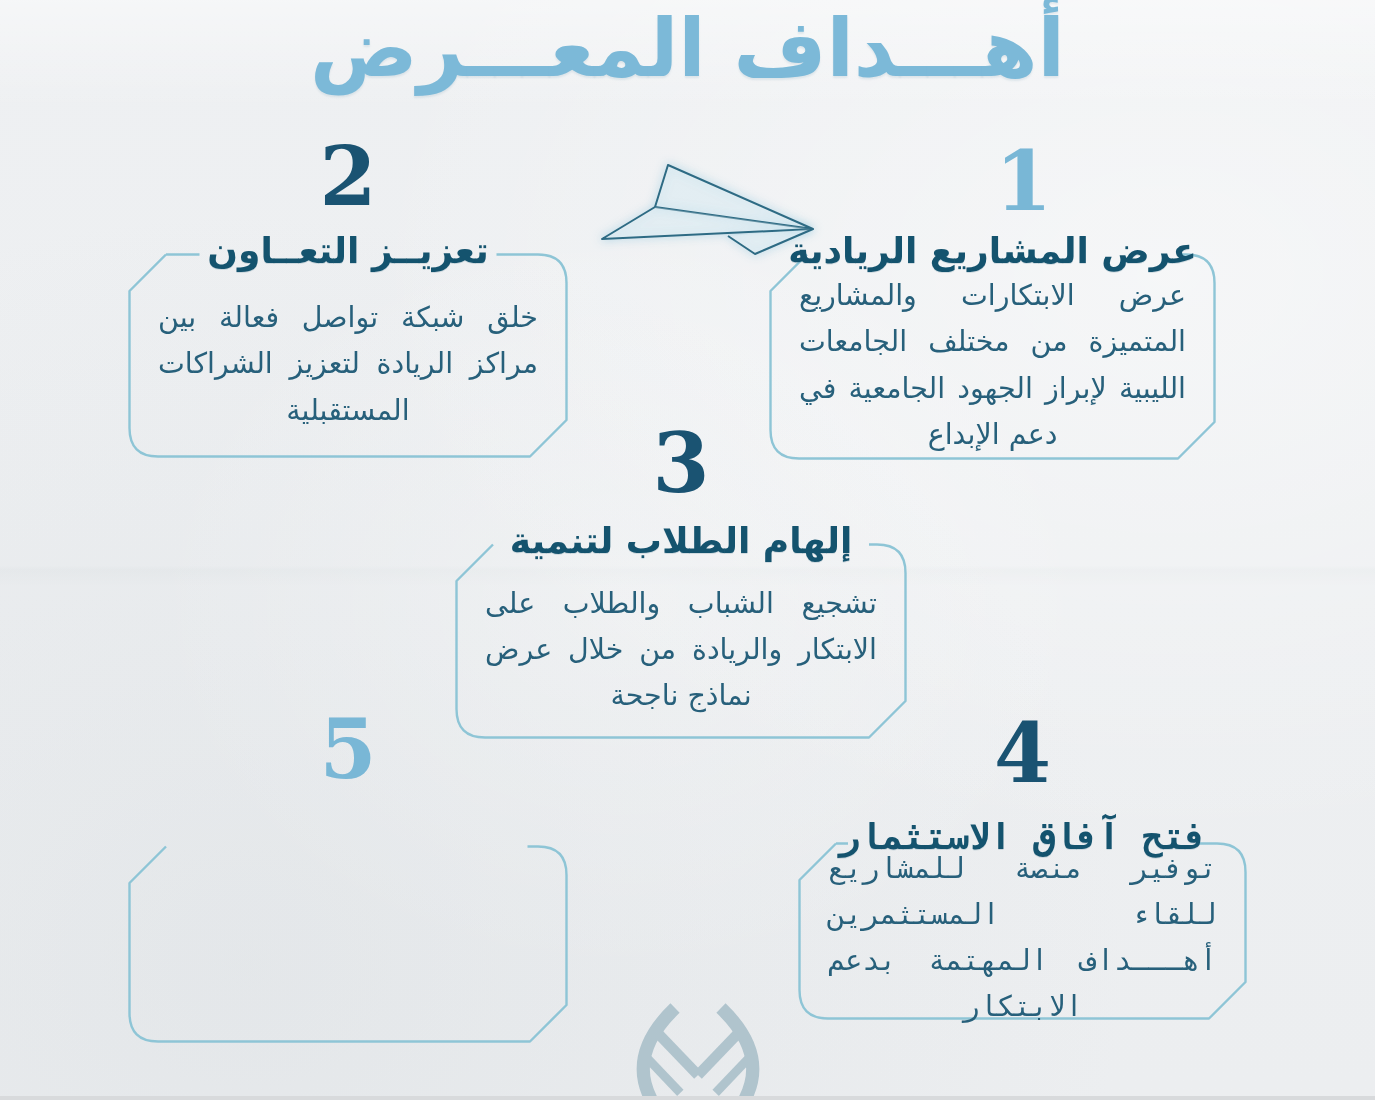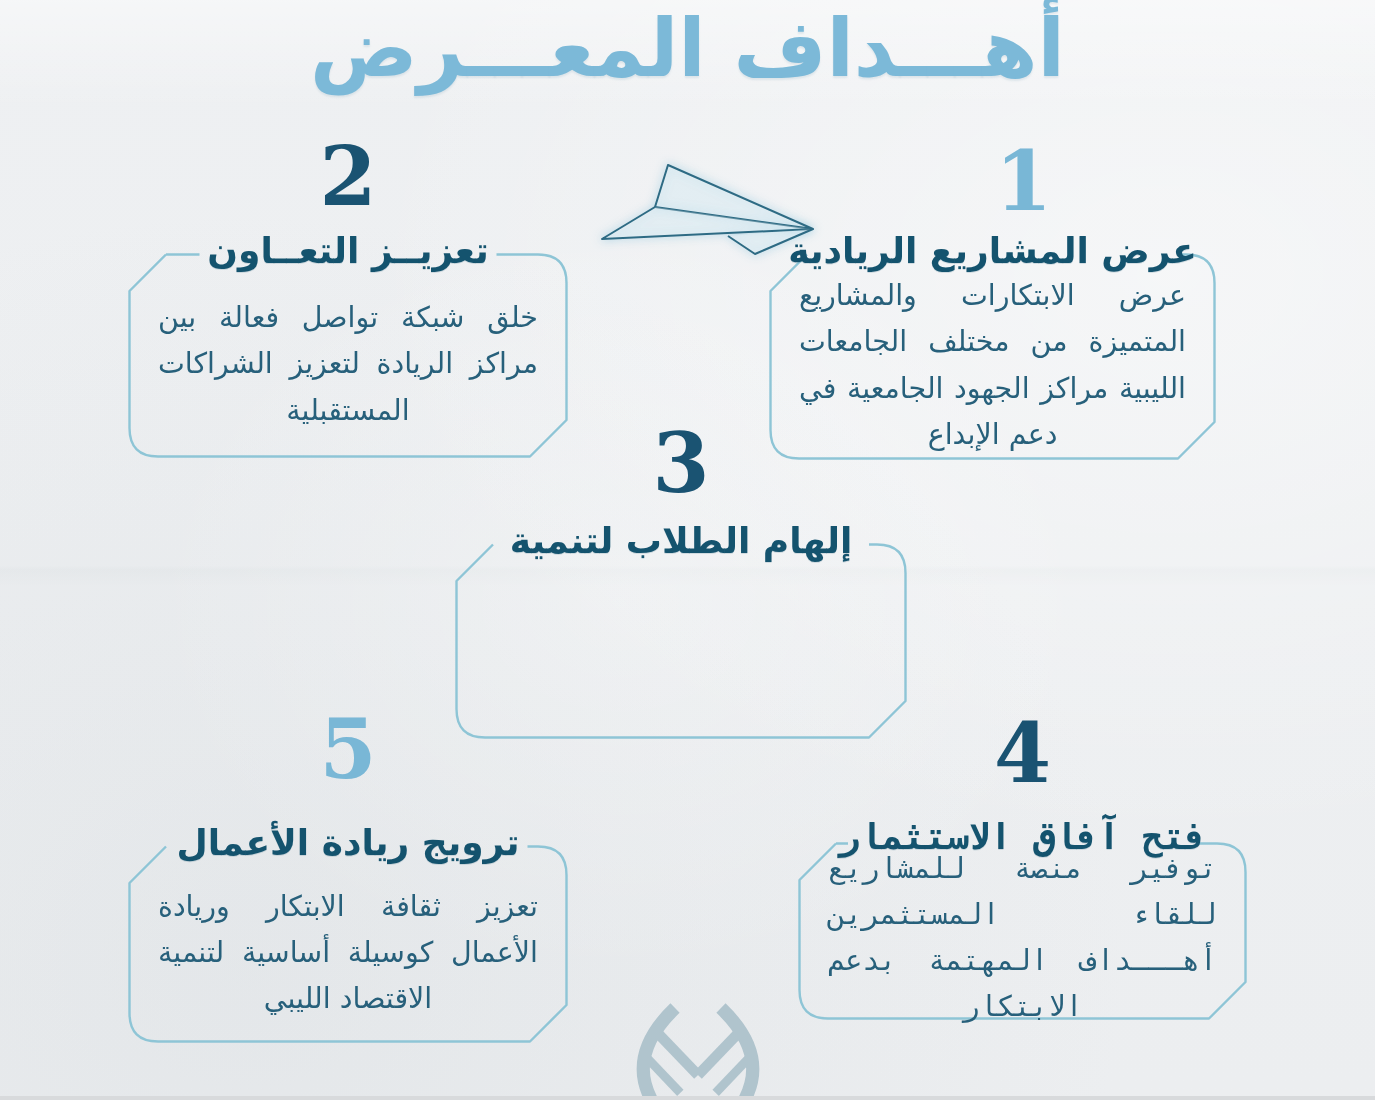--- a/index.html
+++ b/index.html
@@ -124,63 +124,62 @@
     <path d="M 150 86 L 177 104 L 235 79"></path>
   </svg>
 
   <div class="num light" style="left:800px;top:140px;width:447px;">1</div>
   <div class="frame" style="left:769px;top:253px;width:447px;height:207px;">
     <svg class="outline" aria-hidden="true" viewBox="0 0 447 207">
         <path d="M 38 1.5 M 409.0 1.5 H 417 Q 445.5 1.5 445.5 30 V 169 L 409 205.5 H 30 Q 1.5 205.5 1.5 177 V 38 L 38 1.5"></path>
       </svg>
     <div class="box-title">عرض المشاريع الريادية</div>
     <div class="box-body">
-      <p>عرض الابتكارات والمشاريع المتميزة من مختلف الجامعات الليبية مراكز الجهود الجامعية في دعم الإبداع</p>
+      <p>عرض الابتكارات والمشاريع المتميزة من مختلف الجامعات الليبية لإبراز الجهود الجامعية في دعم الإبداع</p>
     </div>
   </div>
 
   <div class="num dark" style="left:128px;top:135px;width:440px;">2</div>
   <div class="frame" style="left:128px;top:253px;width:440px;height:205px;">
     <svg class="outline" aria-hidden="true" viewBox="0 0 440 205">
         <path d="M 38 1.5 H 71.5 M 368.5 1.5 H 410 Q 438.5 1.5 438.5 30 V 167 L 402 203.5 H 30 Q 1.5 203.5 1.5 175 V 38 L 38 1.5"></path>
       </svg>
     <div class="box-title">تعزيــز التعــاون</div>
     <div class="box-body">
       <p>خلق شبكة تواصل فعالة بين مراكز الريادة لتعزيز الشراكات المستقبلية</p>
     </div>
   </div>
 
   <div class="num dark" style="left:455px;top:422px;width:452px;">3</div>
   <div class="frame" style="left:455px;top:543px;width:452px;height:196px;">
     <svg class="outline" aria-hidden="true" viewBox="0 0 452 196">
         <path d="M 38 1.5 M 414.0 1.5 H 422 Q 450.5 1.5 450.5 30 V 158 L 414 194.5 H 30 Q 1.5 194.5 1.5 166 V 38 L 38 1.5"></path>
       </svg>
     <div class="box-title">إلهام الطلاب لتنمية</div>
+    <div class="box-body">
+      <p>تشجيع الشباب والطلاب على الابتكار والريادة من خلال عرض نماذج ناجحة</p>
+    </div>
   </div>
 
   <div class="num dark" style="left:798px;top:712px;width:449px;">4</div>
   <div class="frame" style="left:798px;top:842px;width:449px;height:178px;font-family:Liberation Mono, monospace;">
     <svg class="outline" aria-hidden="true" viewBox="0 0 449 178">
         <path d="M 38 1.5 H 50.0 M 399.0 1.5 H 419 Q 447.5 1.5 447.5 30 V 140 L 411 176.5 H 30 Q 1.5 176.5 1.5 148 V 38 L 38 1.5"></path>
       </svg>
     <div class="box-title">فتح آفاق الاستثمار</div>
     <div class="box-body">
       <p>توفير منصة للمشاريع للقاء المستثمرين أهـــداف المهتمة بدعم الابتكار</p>
     </div>
   </div>
 
   <div class="num light" style="left:128px;top:708px;width:440px;">5</div>
   <div class="frame" style="left:128px;top:845px;width:440px;height:198px;">
     <svg class="outline" aria-hidden="true" viewBox="0 0 440 198">
         <path d="M 38 1.5 M 399.5 1.5 H 410 Q 438.5 1.5 438.5 30 V 160 L 402 196.5 H 30 Q 1.5 196.5 1.5 168 V 38 L 38 1.5"></path>
       </svg>
-    <div class="box-title">ترويج ريادة الأعمال</div>
-    <div class="box-body">
-      <p>تعزيز ثقافة الابتكار وريادة الأعمال كوسيلة أساسية لتنمية الاقتصاد الليبي</p>
-    </div>
   </div>
 
   <svg class="logo" viewBox="0 0 240 150" aria-hidden="true">
     <path class="st" d="M 94 6 Q 22 75 94 144" stroke-width="15"></path>
     <path class="st" d="M 146 6 Q 218 75 146 144" stroke-width="15"></path>
     <path class="st" d="M 76 36 L 120 82" stroke-width="12"></path>
     <path class="st" d="M 164 36 L 120 82" stroke-width="12"></path>
     <path class="st" d="M 60 60 L 100 102" stroke-width="10"></path>
     <path class="st" d="M 180 60 L 140 102" stroke-width="10"></path>
     <path class="st" d="M 64 113 L 106 113" stroke-width="9"></path>

